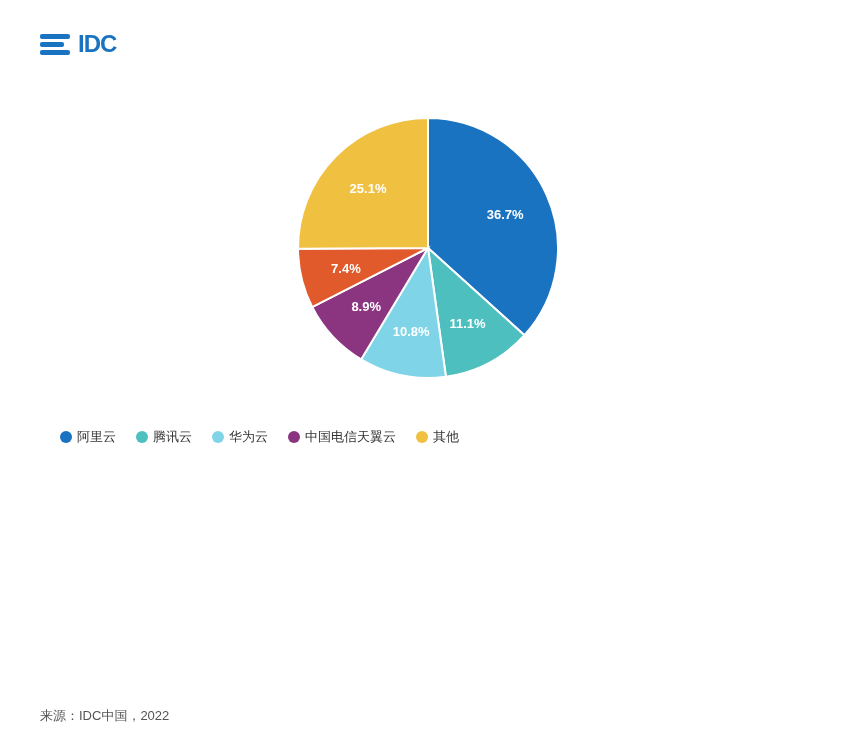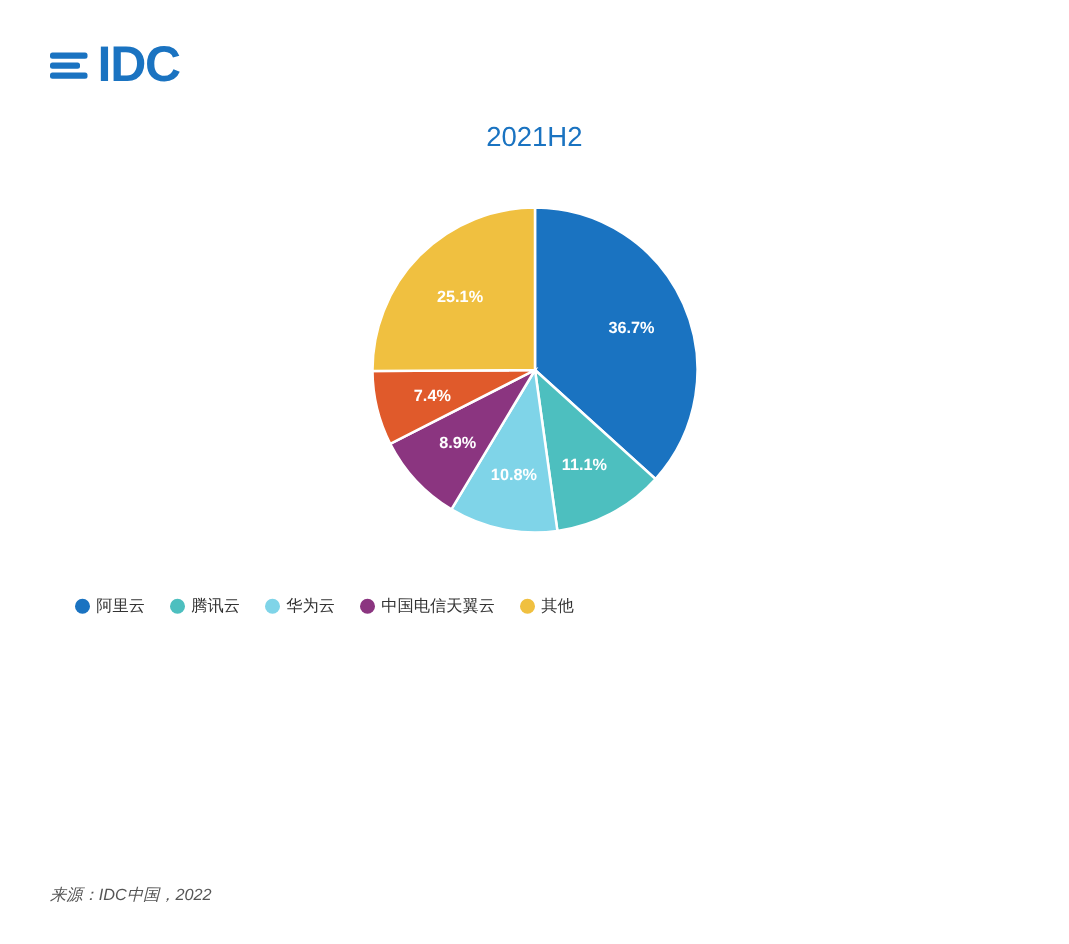--- a/index.html
+++ b/index.html
@@ -29,21 +29,21 @@
     }
     .logo-icon span {
       display: block;
       background: #1a73c1;
       border-radius: 2px;
     }
     .logo-icon span:nth-child(1) { width: 30px; height: 5px; }
     .logo-icon span:nth-child(2) { width: 24px; height: 5px; }
     .logo-icon span:nth-child(3) { width: 30px; height: 5px; }
     .logo-text {
-      font-size: 40px;
+      font-size: 24px;
       font-weight: bold;
       color: #1a73c1;
       letter-spacing: -1px;
     }
 
     
     .chart-title {
       width: 100%;
       text-align: center;
       font-size: 22px;
@@ -84,37 +84,35 @@
       height: 12px;
       border-radius: 50%;
       flex-shrink: 0;
     }
 
     
     .source {
       font-size: 13px;
       color: #555;
       margin-top: auto;
-      font-style: italic;
     }
   </style>
 </head>
 <body>
 
 <div class="logo-area">
   <div class="logo-icon">
     <span></span>
     <span></span>
     <span></span>
   </div>
   <div class="logo-text">IDC</div>
 </div>
 
 <div class="chart-title">
-  <div>2021H2</div>
 </div>
 
 <div class="chart-area">
   <svg width="380" height="320" viewBox="0 0 380 320">
 
     <g id="pie-slices">
         <path d="M 190 160 L 190 30 A 130 130 0 0 1 286.4264304560361 247.1891249497736 Z" fill="#1a73c1" stroke="#fff" stroke-width="2"></path>
         <path d="M 190 160 L 286.4264304560361 247.1891249497736 A 130 130 0 0 1 207.91273778900293 288.75998534056464 Z" fill="#4dbfbf" stroke="#fff" stroke-width="2"></path>
         <path d="M 190 160 L 207.91273778900293 288.75998534056464 A 130 130 0 0 1 123.12286060840415 271.4784653051748 Z" fill="#7fd4e8" stroke="#fff" stroke-width="2"></path>
         <path d="M 190 160 L 123.12286060840415 271.4784653051748 A 130 130 0 0 1 74.16915185551218 219.01876496614108 Z" fill="#8b3580" stroke="#fff" stroke-width="2"></path>

